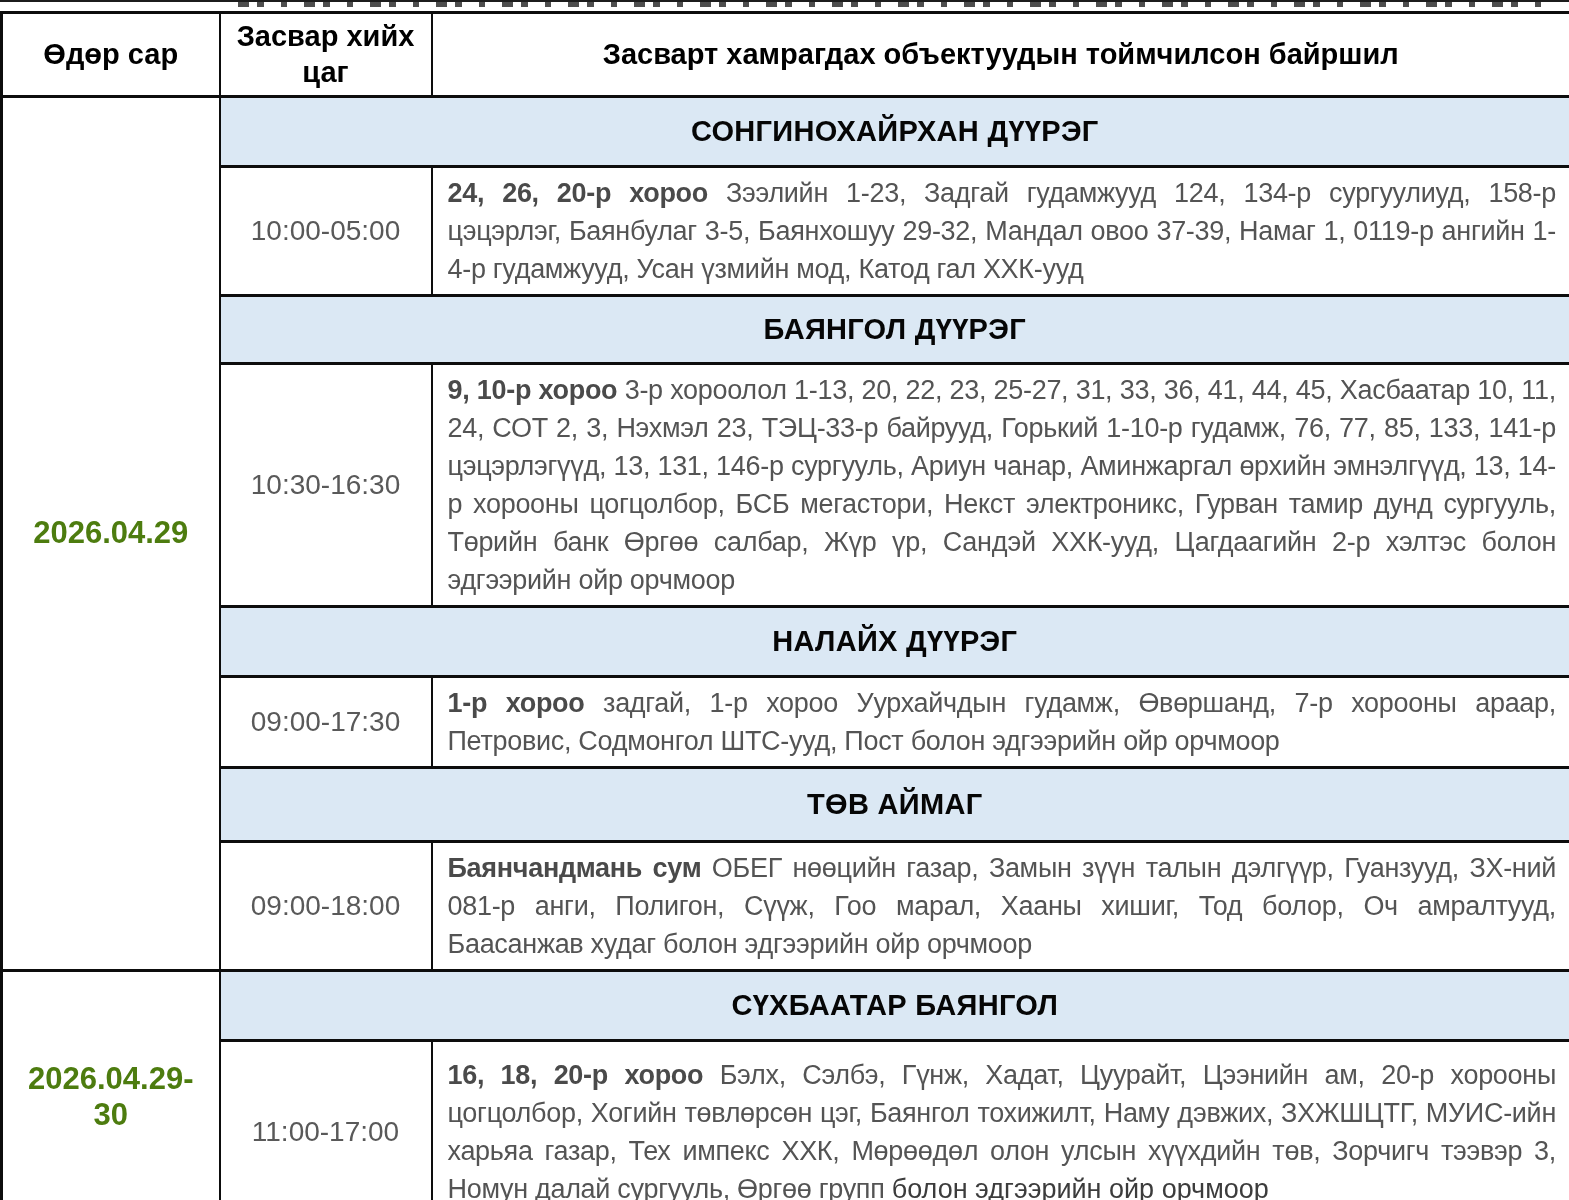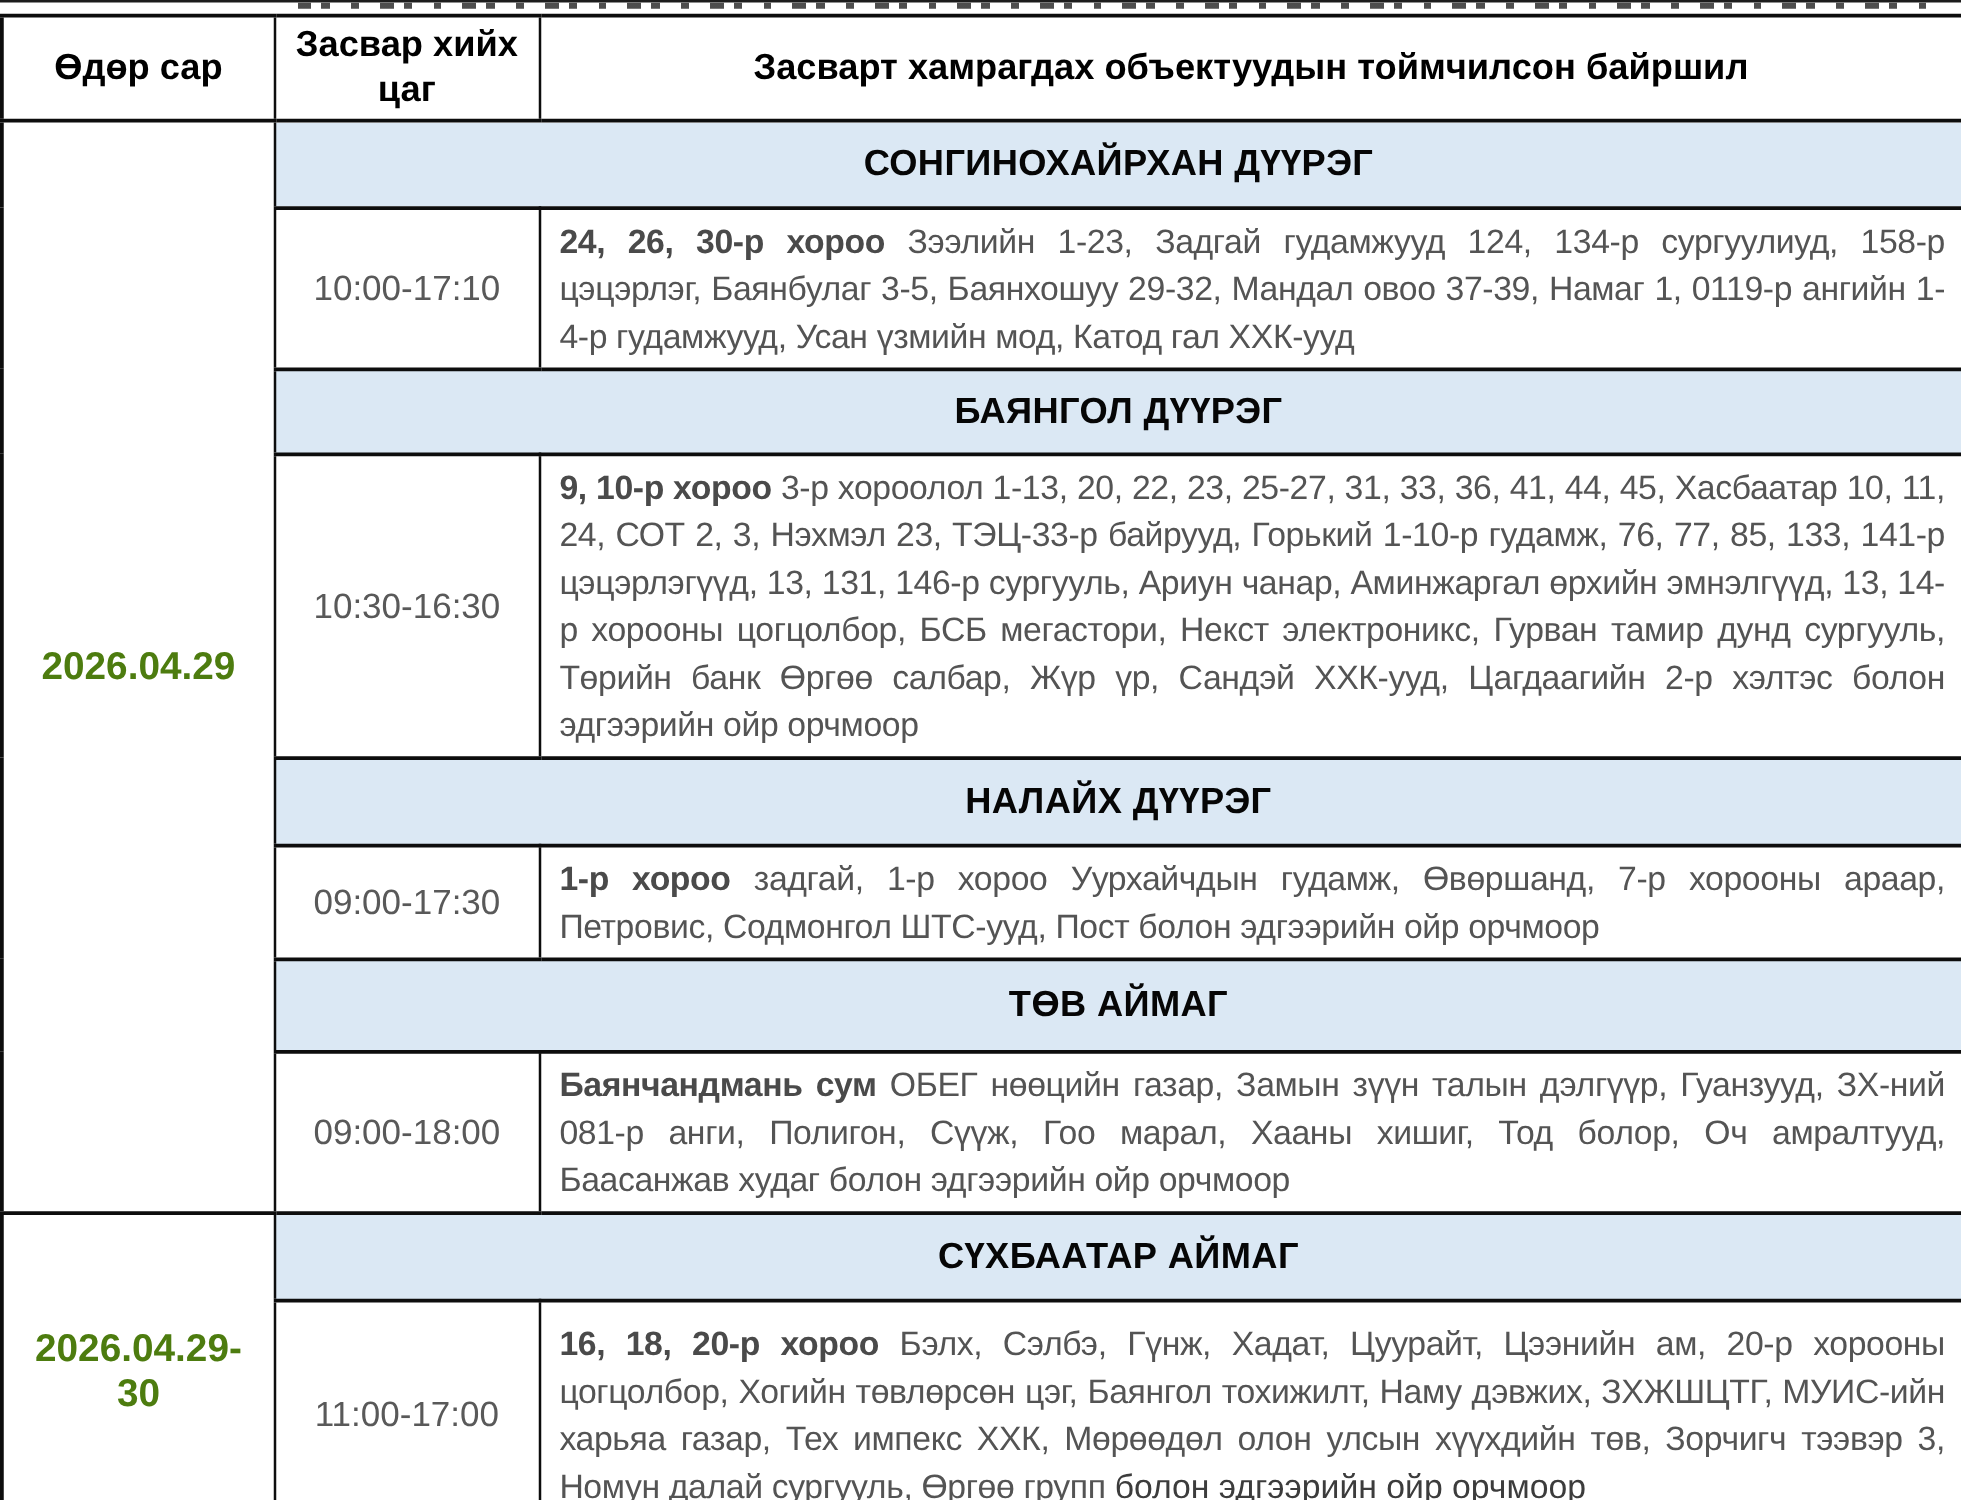--- a/index.html
+++ b/index.html
@@ -123,22 +123,22 @@
       <th class="head">Өдөр сар</th>
       <th class="head">Засвар хийх цаг</th>
       <th class="head">Засварт хамрагдах объектуудын тоймчилсон байршил</th>
     </tr>
 
     <tr class="h-sec1">
       <td class="date" rowspan="8">2026.04.29</td>
       <td class="section" colspan="2">СОНГИНОХАЙРХАН ДҮҮРЭГ</td>
     </tr>
     <tr class="h-row1">
-      <td class="time">10:00-17:10</td>
-      <td class="loc"><span class="lead">24, 26, 30-р хороо</span> <span>Зээлийн 1-23, Задгай гудамжууд 124, 134-р сургуулиуд, 158-р цэцэрлэг, Баянбулаг 3-5, Баянхошуу 29-32, Мандал овоо 37-39, Намаг 1, 0119-р ангийн 1-4-р гудамжууд, Усан үзмийн мод, Катод гал ХХК-ууд</span></td>
+      <td class="time">10:00-05:00</td>
+      <td class="loc"><span class="lead">24, 26, 20-р хороо</span> <span>Зээлийн 1-23, Задгай гудамжууд 124, 134-р сургуулиуд, 158-р цэцэрлэг, Баянбулаг 3-5, Баянхошуу 29-32, Мандал овоо 37-39, Намаг 1, 0119-р ангийн 1-4-р гудамжууд, Усан үзмийн мод, Катод гал ХХК-ууд</span></td>
     </tr>
 
     <tr class="h-sec2">
       <td class="section" colspan="2">БАЯНГОЛ ДҮҮРЭГ</td>
     </tr>
     <tr class="h-row2">
       <td class="time">10:30-16:30</td>
       <td class="loc"><span class="lead">9, 10-р хороо</span> <span>3-р хороолол 1-13, 20, 22, 23, 25-27, 31, 33, 36, 41, 44, 45, Хасбаатар 10, 11, 24, СОТ 2, 3, Нэхмэл 23, ТЭЦ-33-р байрууд, Горький 1-10-р гудамж, 76, 77, 85, 133, 141-р цэцэрлэгүүд, 13, 131, 146-р сургууль, Ариун чанар, Аминжаргал өрхийн эмнэлгүүд, 13, 14-р хорооны цогцолбор, БСБ мегастори, Некст электроникс, Гурван тамир дунд сургууль, Төрийн банк Өргөө салбар, Жүр үр, Сандэй ХХК-ууд, Цагдаагийн 2-р хэлтэс болон эдгээрийн ойр орчмоор</span></td>
     </tr>
 
@@ -153,21 +153,21 @@
     <tr class="h-sec4">
       <td class="section" colspan="2">ТӨВ АЙМАГ</td>
     </tr>
     <tr class="h-row4">
       <td class="time">09:00-18:00</td>
       <td class="loc"><span class="lead">Баянчандмань сум</span> <span>ОБЕГ нөөцийн газар, Замын зүүн талын дэлгүүр, Гуанзууд, ЗХ-ний 081-р анги, Полигон, Сүүж, Гоо марал, Хааны хишиг, Тод болор, Оч амралтууд, Баасанжав худаг болон эдгээрийн ойр орчмоор</span></td>
     </tr>
 
     <tr class="h-sec5">
       <td class="date" rowspan="2">2026.04.29-30</td>
-      <td class="section" colspan="2">СҮХБААТАР АЙМАГ</td>
+      <td class="section" colspan="2">СҮХБААТАР БАЯНГОЛ</td>
     </tr>
     <tr class="h-row5">
       <td class="time">11:00-17:00</td>
       <td class="loc"><span class="lead">16, 18, 20-р хороо</span> <span>Бэлх, Сэлбэ, Гүнж, Хадат, Цуурайт, Цээнийн ам, 20-р хорооны цогцолбор, Хогийн төвлөрсөн цэг, Баянгол тохижилт, Наму дэвжих, ЗХЖШЦТГ, МУИС-ийн харьяа газар, Тех импекс ХХК, Мөрөөдөл олон улсын хүүхдийн төв, Зорчигч тээвэр 3, Номун далай сургууль, Өргөө групп</span> <span class="tail">болон эдгээрийн ойр орчмоор</span></td>
     </tr>
 
   </tbody>
     </table>
 
 </div>

